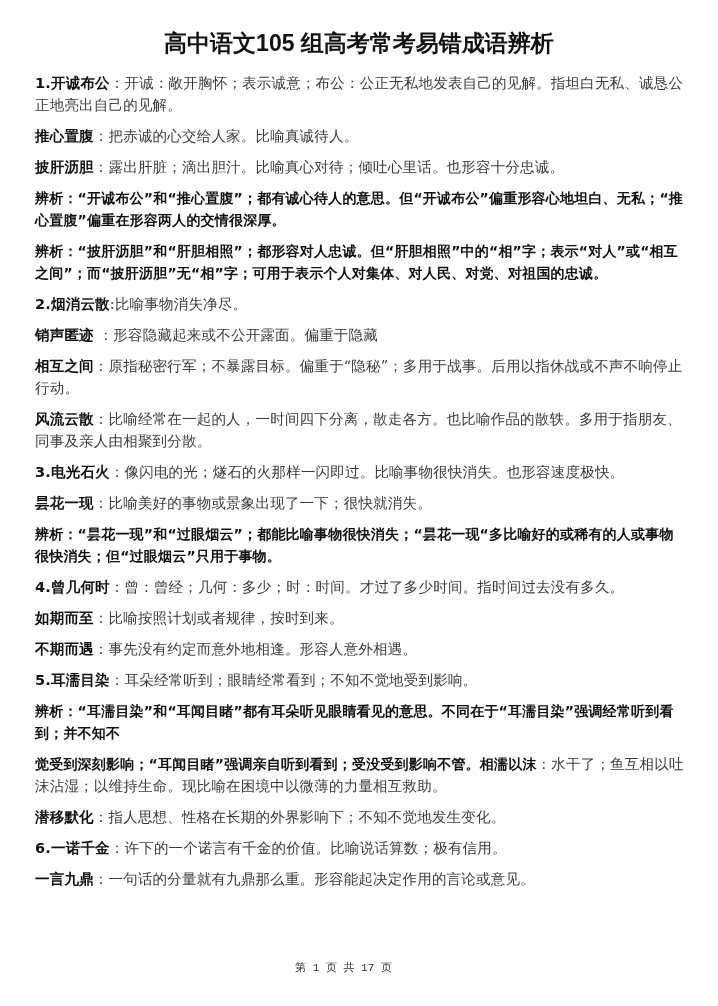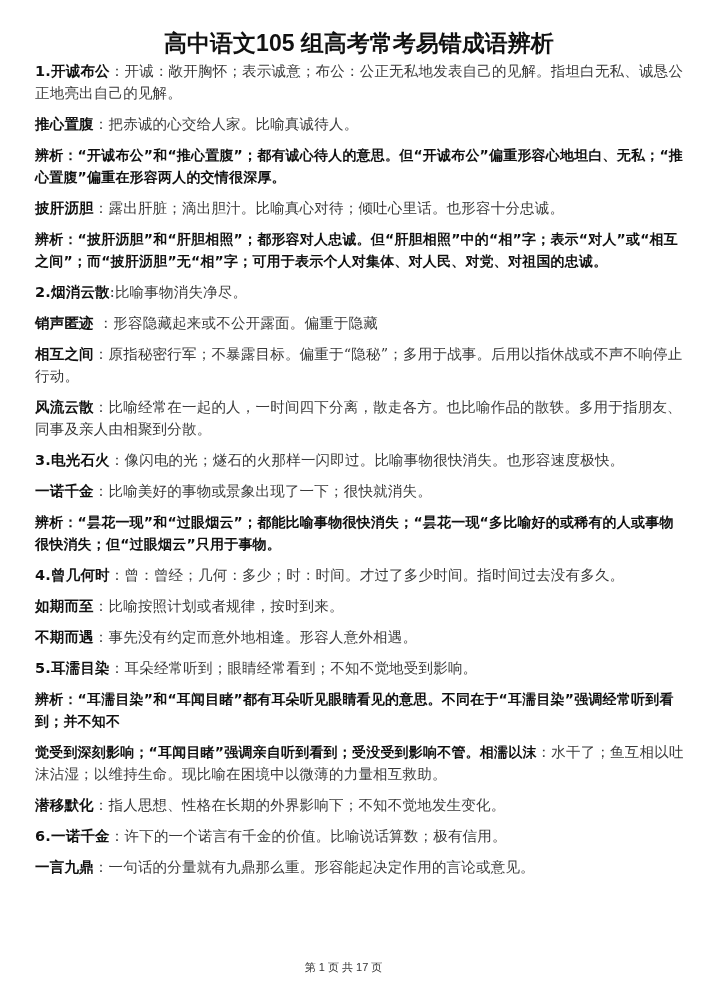--- a/index.html
+++ b/index.html
@@ -1,44 +1,44 @@
 <!DOCTYPE html>
 <html><head>
 <meta charset="utf-8">
 <style>
   html, body { margin: 0; padding: 0; background: #ffffff; }
   body { width: 718px; height: 1006px; overflow: hidden; position: relative;
          font-family: "DejaVu Serif", "Liberation Serif", serif; color: #333333; }
   .title { position: absolute; top: 28px; left: 0; width: 718px; text-align: center;
            font-family: Liberation Sans, sans-serif; font-weight: bold; font-size: 23px; color: #111; letter-spacing: 0px; }
-  .content { position: absolute; top: 60px; left: 35px; width: 650px; }
+  .content { position: absolute; top: 72px; left: 35px; width: 650px; }
   .para { font-size: 14.5px; line-height: 22px; margin: 0 0 9px 0; letter-spacing: 0.2px; }
   .term { font-family: "DejaVu Sans", sans-serif; font-weight: bold; color: #111; }
   .def { color: #3a3a3a; }
   .analysis { font-family: "DejaVu Sans", sans-serif; font-weight: bold; color: #111; font-size: 14px; }
   .footer { position: absolute; top: 960px; left: 0; width: 687px; text-align: center;
-            font-size: 11px; color: #333; font-family: Liberation Sans, sans-serif; }
+            font-size: 11px; color: #333; font-family: Liberation Mono, monospace; }
 </style>
 </head>
 <body>
 
 <div class="title">高中语文105 组高考常考易错成语辨析</div>
 
 <div class="content">
   <p class="para"><span class="term">1.开诚布公</span><span class="def">：</span><span class="def">开诚：敞开胸怀；表示诚意；布公：公正无私地发表自己的见解。指坦白无私、诚恳公正地亮出自己的见解。</span></p>
   <p class="para"><span class="term">推心置腹</span><span class="def">：</span><span class="def">把赤诚的心交给人家。比喻真诚待人。</span></p>
+  <p class="para"><span class="term">披肝沥胆</span><span class="def">：</span><span class="def">露出肝脏；滴出胆汁。比喻真心对待；倾吐心里话。也形容十分忠诚。</span></p>
   <p class="para analysis">辨析：“开诚布公”和“推心置腹”；都有诚心待人的意思。但“开诚布公”偏重形容心地坦白、无私；“推心置腹”偏重在形容两人的交情很深厚。</p>
-  <p class="para"><span class="term">披肝沥胆</span><span class="def">：</span><span class="def">露出肝脏；滴出胆汁。比喻真心对待；倾吐心里话。也形容十分忠诚。</span></p>
   <p class="para analysis">辨析：“披肝沥胆”和“肝胆相照”；都形容对人忠诚。但“肝胆相照”中的“相”字；表示“对人”或“相互之间”；而“披肝沥胆”无“相”字；可用于表示个人对集体、对人民、对党、对祖国的忠诚。</p>
   <p class="para"><span class="term">2.烟消云散</span><span class="def">:</span><span class="def">比喻事物消失净尽。</span></p>
   <p class="para"><span class="term">销声匿迹</span><span class="def"> ：</span><span class="def">形容隐藏起来或不公开露面。偏重于隐藏</span></p>
   <p class="para"><span class="term">相互之间</span><span class="def">：</span><span class="def">原指秘密行军；不暴露目标。偏重于“隐秘”；多用于战事。后用以指休战或不声不响停止行动。</span></p>
   <p class="para"><span class="term">风流云散</span><span class="def">：</span><span class="def">比喻经常在一起的人，一时间四下分离，散走各方。也比喻作品的散轶。多用于指朋友、同事及亲人由相聚到分散。</span></p>
   <p class="para"><span class="term">3.电光石火</span><span class="def">：</span><span class="def">像闪电的光；燧石的火那样一闪即过。比喻事物很快消失。也形容速度极快。</span></p>
-  <p class="para"><span class="term">一诺千金</span><span class="def">：</span><span class="def">比喻美好的事物或景象出现了一下；很快就消失。</span></p>
+  <p class="para"><span class="term">昙花一现</span><span class="def">：</span><span class="def">比喻美好的事物或景象出现了一下；很快就消失。</span></p>
   <p class="para analysis">辨析：“昙花一现”和“过眼烟云”；都能比喻事物很快消失；“昙花一现“多比喻好的或稀有的人或事物很快消失；但“过眼烟云”只用于事物。</p>
   <p class="para"><span class="term">4.曾几何时</span><span class="def">：</span><span class="def">曾：曾经；几何：多少；时：时间。才过了多少时间。指时间过去没有多久。</span></p>
   <p class="para"><span class="term">如期而至</span><span class="def">：</span><span class="def">比喻按照计划或者规律，按时到来。</span></p>
   <p class="para"><span class="term">不期而遇</span><span class="def">：</span><span class="def">事先没有约定而意外地相逢。形容人意外相遇。</span></p>
   <p class="para"><span class="term">5.耳濡目染</span><span class="def">：</span><span class="def">耳朵经常听到；眼睛经常看到；不知不觉地受到影响。</span></p>
   <p class="para analysis">辨析：“耳濡目染”和“耳闻目睹”都有耳朵听见眼睛看见的意思。不同在于“耳濡目染”强调经常听到看到；并不知不</p>
   <p class="para"><span class="analysis">觉受到深刻影响；“耳闻目睹”强调亲自听到看到；受没受到影响不管。相濡以沫</span><span class="def">：</span><span class="def">水干了；鱼互相以吐沫沾湿；以维持生命。现比喻在困境中以微薄的力量相互救助。</span></p>
   <p class="para"><span class="term">潜移默化</span><span class="def">：</span><span class="def">指人思想、性格在长期的外界影响下；不知不觉地发生变化。</span></p>
   <p class="para"><span class="term">6.一诺千金</span><span class="def">：</span><span class="def">许下的一个诺言有千金的价值。比喻说话算数；极有信用。</span></p>
   <p class="para"><span class="term">一言九鼎</span><span class="def">：</span><span class="def">一句话的分量就有九鼎那么重。形容能起决定作用的言论或意见。</span></p>

